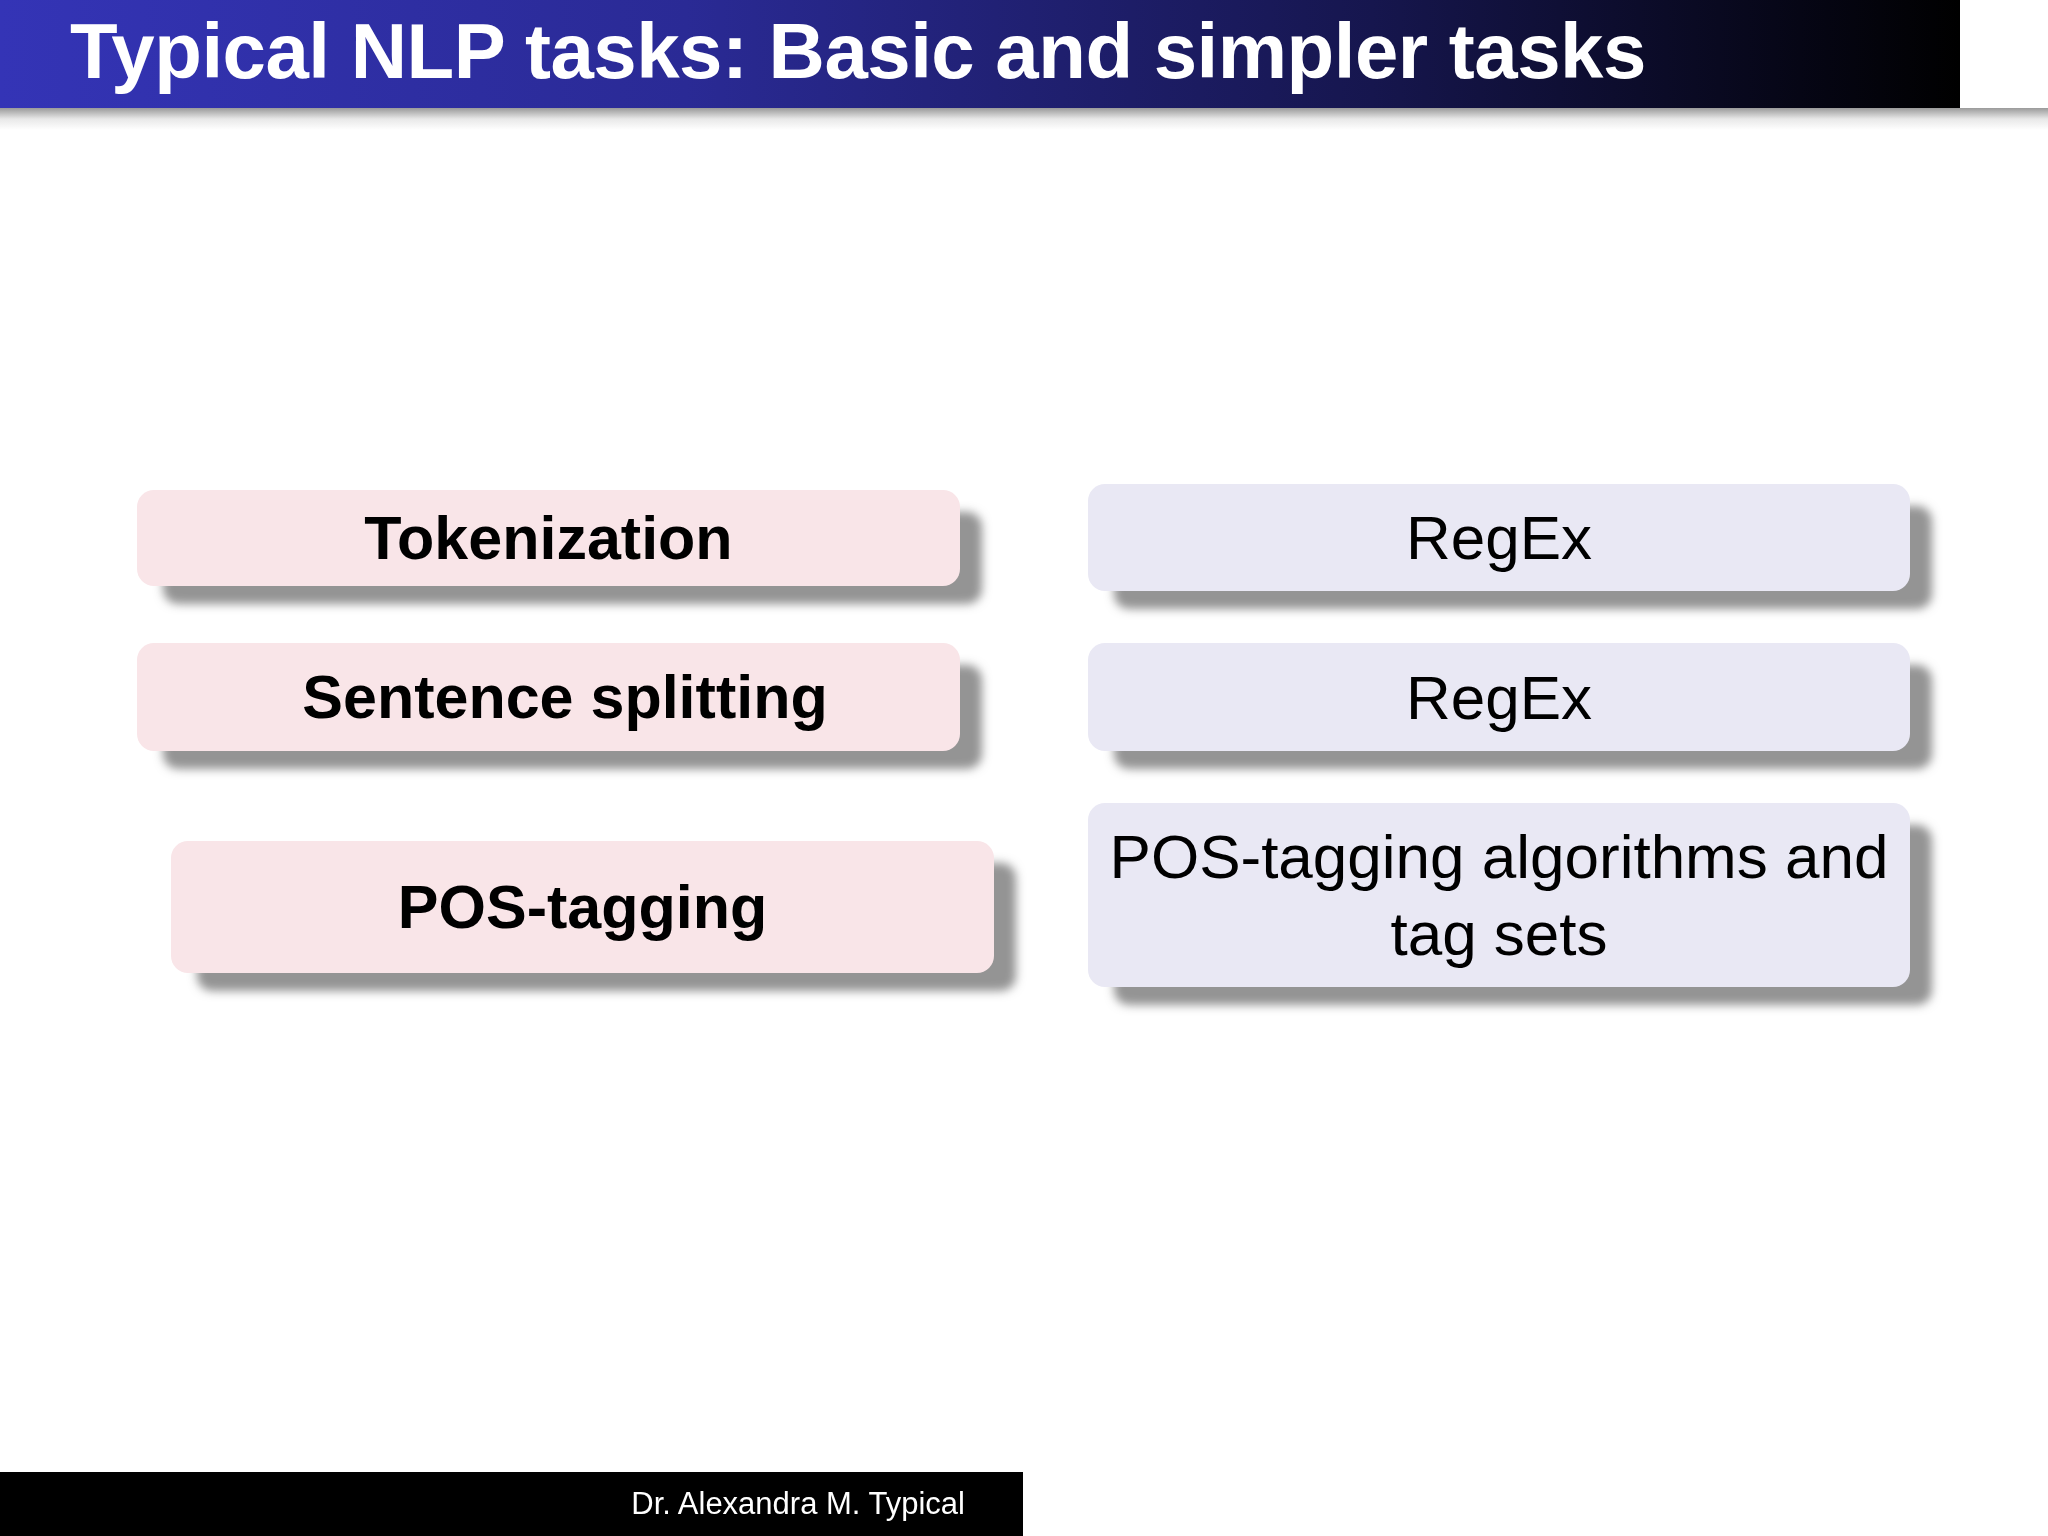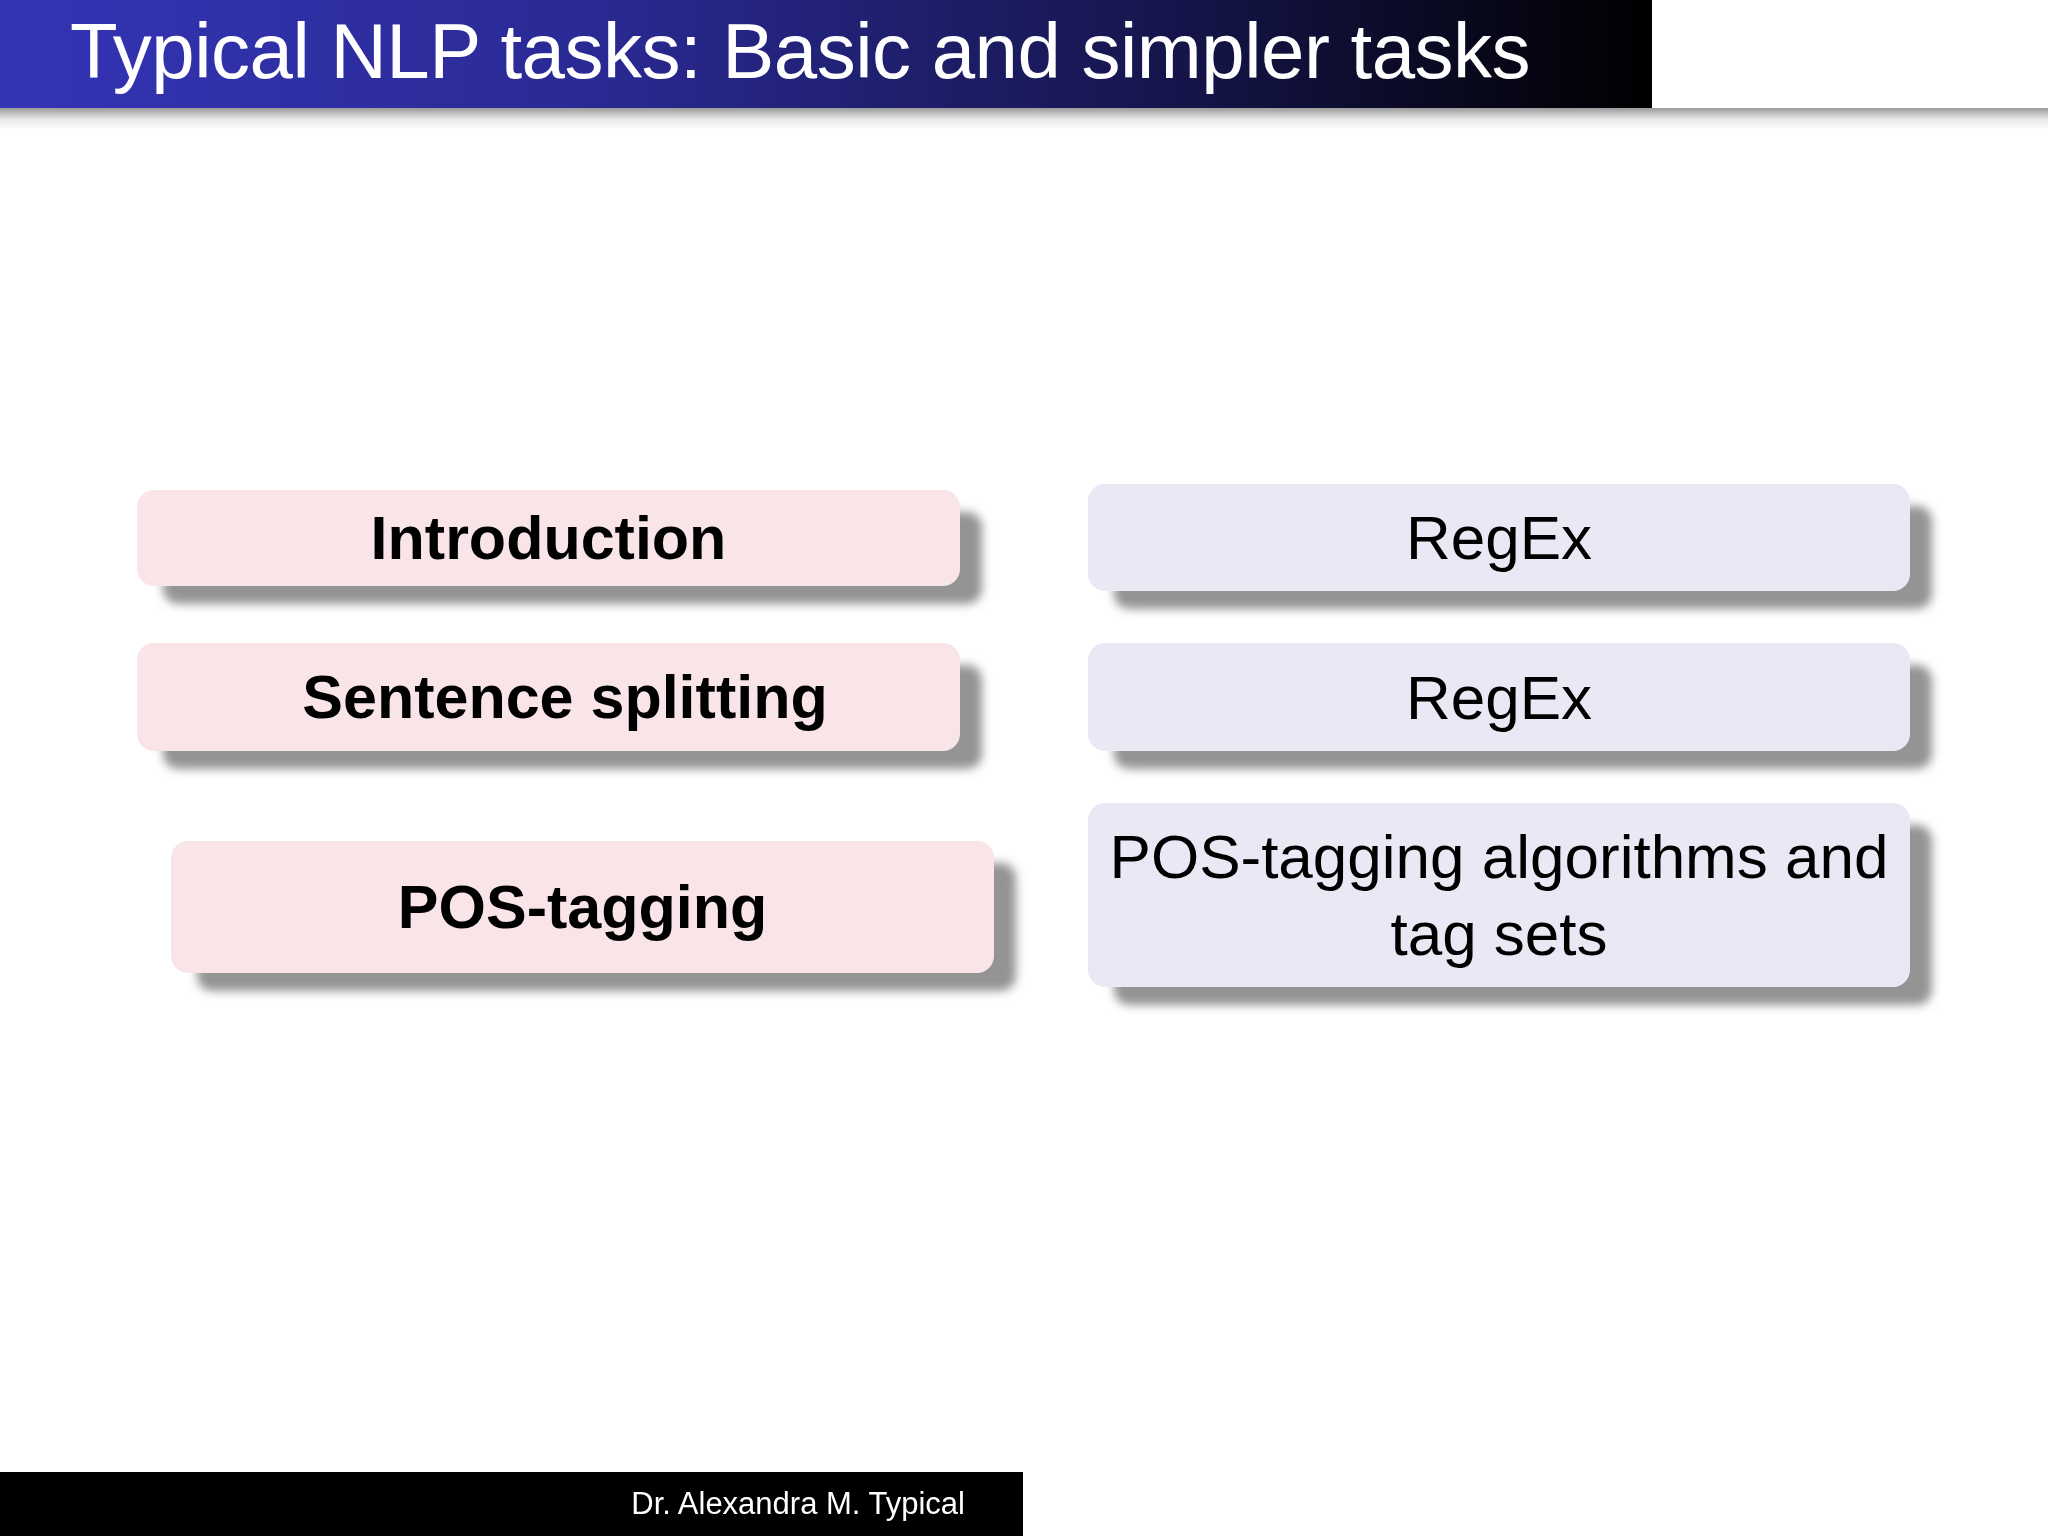--- a/index.html
+++ b/index.html
@@ -10,23 +10,24 @@
     width: 2048px;
     height: 1536px;
     position: relative;
     overflow: hidden;
     background: #ffffff;
     font-family: "Liberation Sans", sans-serif;
   }
   .header {
     position: absolute;
     left: 0; top: 0;
-    width: 1652px;
+    width: 1960px;
     height: 108px;
     background: linear-gradient(to right, #3434b6 0%, #2a2a95 35%, #16164e 70%, #000000 100%);
+    font-weight: bold;
   }
   .header-shadow {
     position: absolute;
     left: 0; top: 108px;
     width: 2048px;
     height: 22px;
     background: linear-gradient(to bottom, rgba(120,120,120,0.75) 0%, rgba(190,190,190,0.35) 50%, rgba(255,255,255,0) 100%);
   }
   .title {
     position: absolute;
@@ -102,21 +103,21 @@
 </style>
 </head>
 <body>
 
 <div class="header">
   <div class="title">Typical NLP tasks: Basic and simpler tasks</div>
 </div>
 <div class="header-shadow"></div>
 
 <div class="box left" style="top:490px;height:96px;">
-  <span>Introduction</span>
+  <span>Tokenization</span>
 </div>
 <div class="box right" style="top:484px;height:107px;">
   <span>RegEx</span>
 </div>
 
 <div class="box left" style="top:643px;height:108px;padding-left:33px;">
   <span>Sentence splitting</span>
 </div>
 <div class="box right" style="top:643px;height:108px;">
   <span>RegEx</span>

